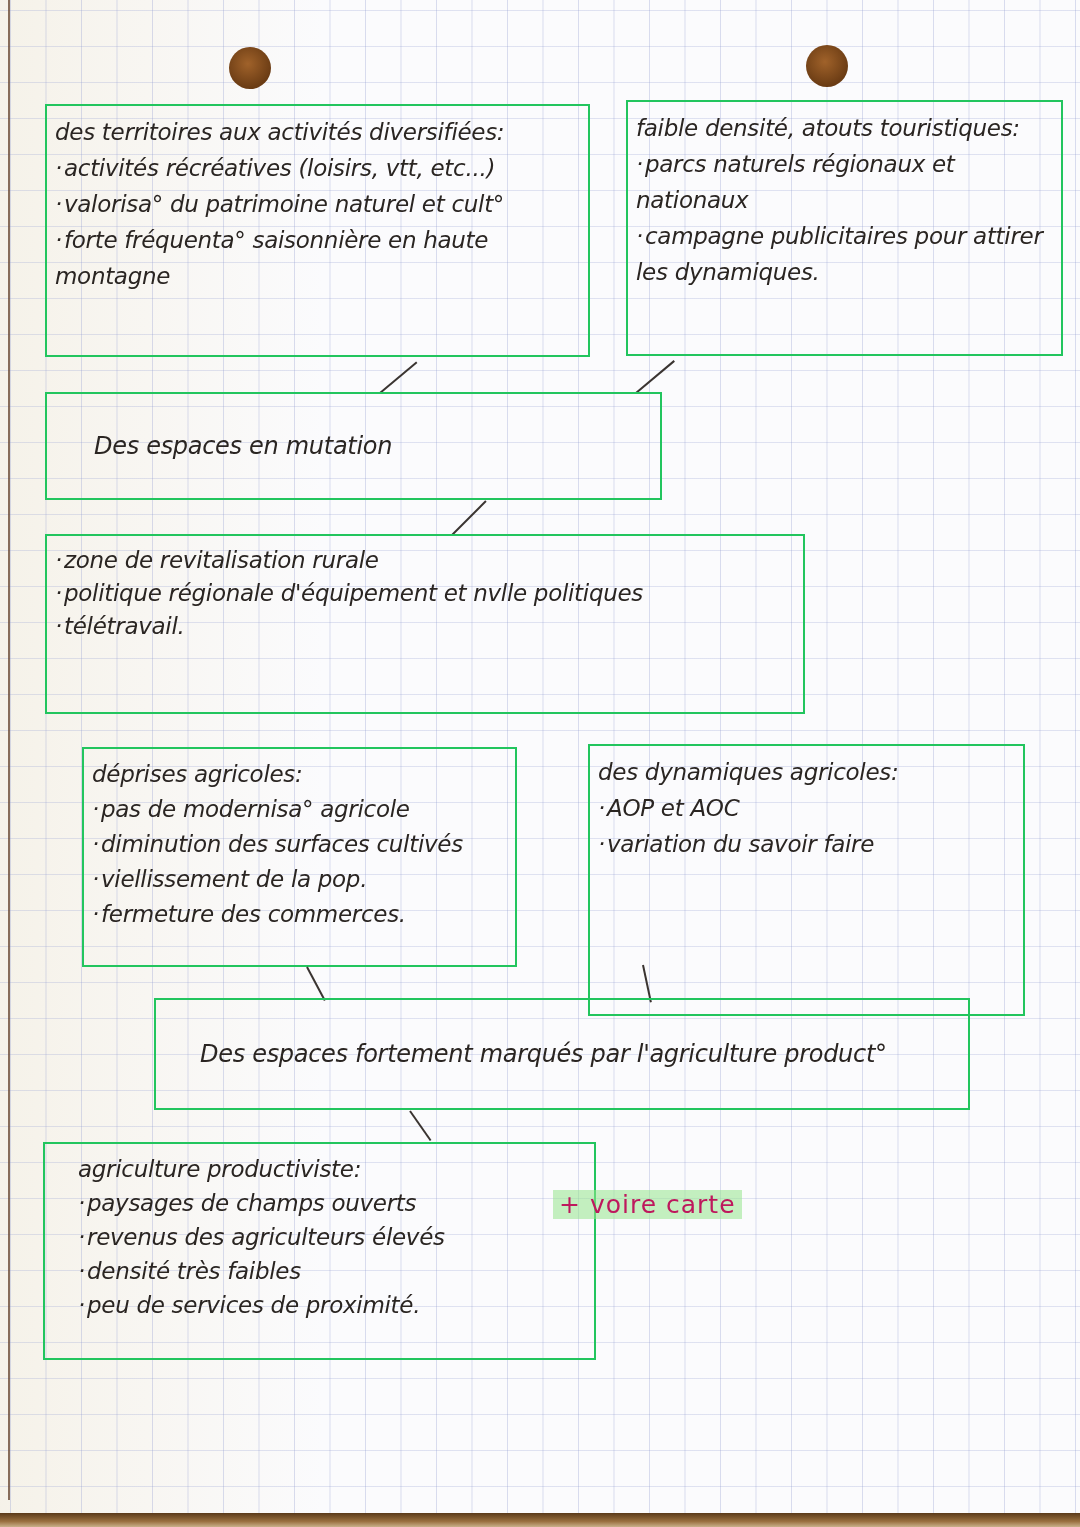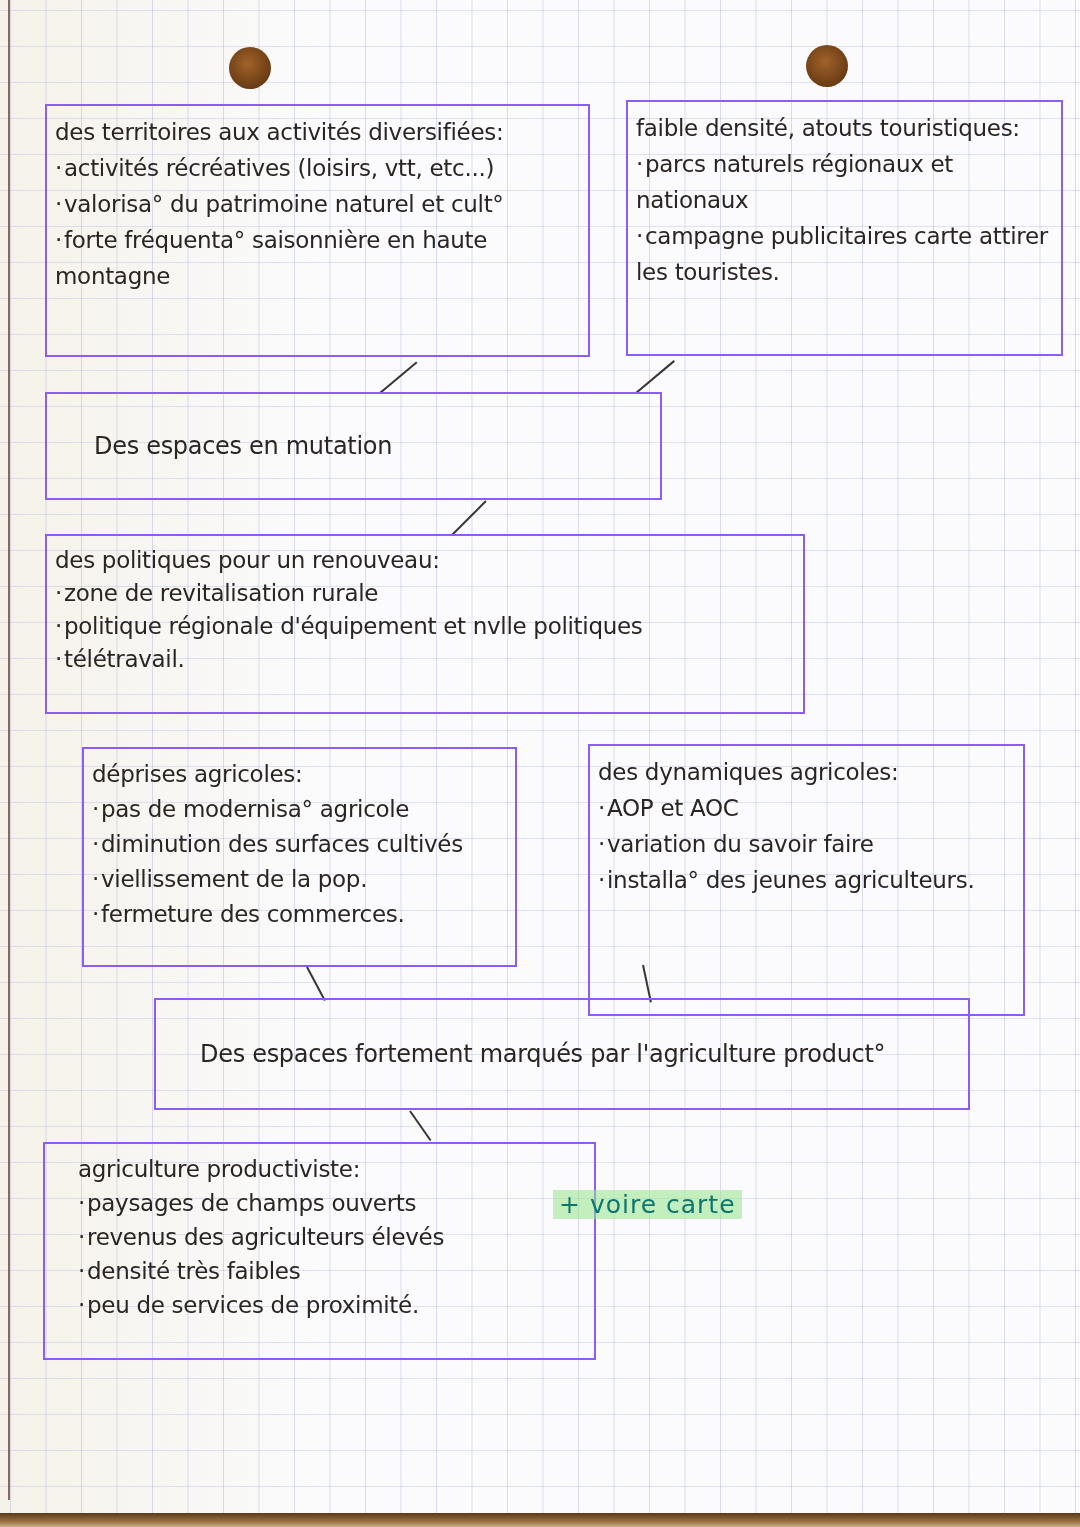--- a/index.html
+++ b/index.html
@@ -21,32 +21,32 @@
     }
     .bottom-edge {
       position: absolute; left: 0; bottom: 0; width: 1080px; height: 14px;
       background: linear-gradient(to bottom, #5a3a1a, #9a7040 60%, #c9b08a);
     }
     .hole {
       position: absolute; width: 42px; height: 42px; border-radius: 50%;
       background: radial-gradient(circle at 45% 40%, #a0622a, #6b3c14 70%);
     }
     .box {
-      position: absolute; border: 2px solid #8b5cf6; box-sizing: border-box;
+      position: absolute; border: 2px solid #22c55e; box-sizing: border-box;
       padding: 8px 8px; font-size: 23px; line-height: 36px;
-      font-family: "DejaVu Sans", sans-serif; letter-spacing: -0.3px;
+      font-family: "DejaVu Sans", sans-serif; font-style: italic; letter-spacing: -0.3px;
       background: transparent;
     }
     .box .title { display: block; }
     .box .item { display: block; }
     .box .item::before { content: "\00B7"; padding-right: 2px; }
     .center-box { display: flex; align-items: center; font-size: 24px; }
     .connector { position: absolute; height: 2px; background: #3a3431; transform-origin: 0 50%; }
     .note {
-      position: absolute; left: 553px; top: 1190px; font-size: 25px; color: #0f766e;
+      position: absolute; left: 553px; top: 1190px; font-size: 25px; color: #be185d;
       background: rgba(150,230,140,0.55); padding: 0 6px; letter-spacing: 1px;
       font-family: "DejaVu Sans", sans-serif;
     }
   </style>
 </head>
 <body>
 
 <div class="margin-line"></div>
 <div class="hole" style="left:229px; top:47px;"></div>
 <div class="hole" style="left:806px; top:45px;"></div>
@@ -54,52 +54,50 @@
 <div class="box" style="left:45px; top:104px; width:545px; height:253px;">
   <span class="title">des territoires aux activités diversifiées:</span>
   <span class="item">activités récréatives (loisirs, vtt, etc...)</span>
   <span class="item">valorisa° du patrimoine naturel et cult°</span>
   <span class="item">forte fréquenta° saisonnière en haute montagne</span>
 </div>
 
 <div class="box" style="left:626px; top:100px; width:437px; height:256px;">
   <span class="title">faible densité, atouts touristiques:</span>
   <span class="item">parcs naturels régionaux et nationaux</span>
-  <span class="item">campagne publicitaires carte attirer les touristes.</span>
+  <span class="item">campagne publicitaires pour attirer les dynamiques.</span>
 </div>
 
 <div class="connector" style="left:380px; top:392px; width:48px; transform:rotate(-40deg);"></div>
 <div class="connector" style="left:636px; top:392px; width:50px; transform:rotate(-40deg);"></div>
 
 <div class="box center-box" style="left:45px; top:392px; width:617px; height:108px; padding-left:47px;">
   <span>Des espaces en mutation</span>
 </div>
 
 <div class="connector" style="left:452px; top:534px; width:48px; transform:rotate(-45deg);"></div>
 
 <div class="box" style="left:45px; top:534px; width:760px; height:180px; line-height:33px;">
-  <span class="title">des politiques pour un renouveau:</span>
   <span class="item">zone de revitalisation rurale</span>
   <span class="item">politique régionale d'équipement et nvlle politiques</span>
   <span class="item">télétravail.</span>
 </div>
 
 <div class="box" style="left:82px; top:747px; width:435px; height:220px; line-height:35px;">
   <span class="title">déprises agricoles:</span>
   <span class="item">pas de modernisa° agricole</span>
   <span class="item">diminution des surfaces cultivés</span>
   <span class="item">viellissement de la pop.</span>
   <span class="item">fermeture des commerces.</span>
 </div>
 
 <div class="box" style="left:588px; top:744px; width:437px; height:272px; line-height:36px;">
   <span class="title">des dynamiques agricoles:</span>
   <span class="item">AOP et AOC</span>
   <span class="item">variation du savoir faire</span>
-  <span class="item">installa° des jeunes agriculteurs.</span>
 </div>
 
 <div class="connector" style="left:307px; top:966px; width:38px; transform:rotate(62deg);"></div>
 <div class="connector" style="left:643px; top:964px; width:38px; transform:rotate(78deg);"></div>
 
 <div class="box center-box" style="left:154px; top:998px; width:816px; height:112px; padding-left:44px;">
   <span>Des espaces fortement marqués par l'agriculture product°</span>
 </div>
 
 <div class="connector" style="left:410px; top:1110px; width:36px; transform:rotate(55deg);"></div>

